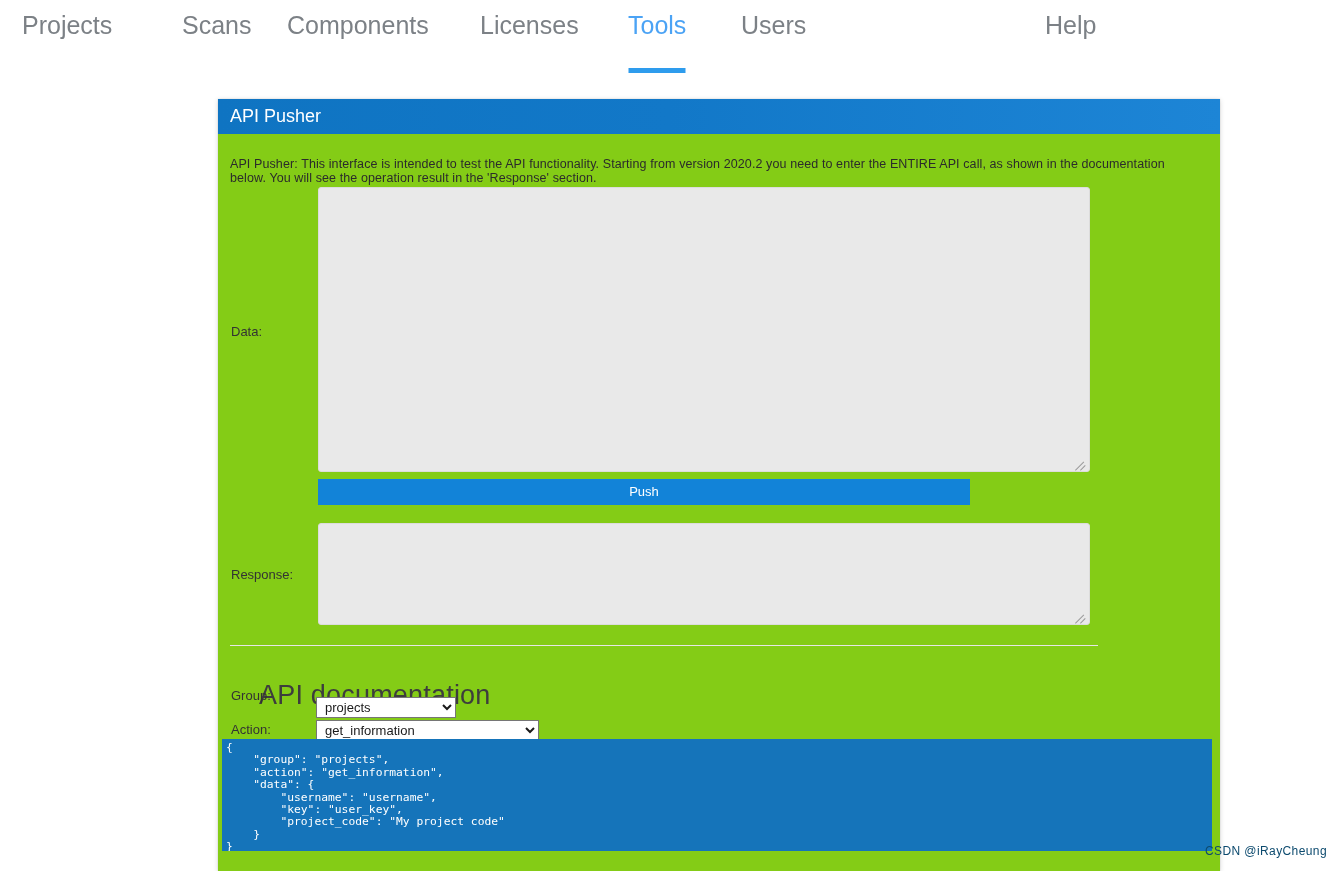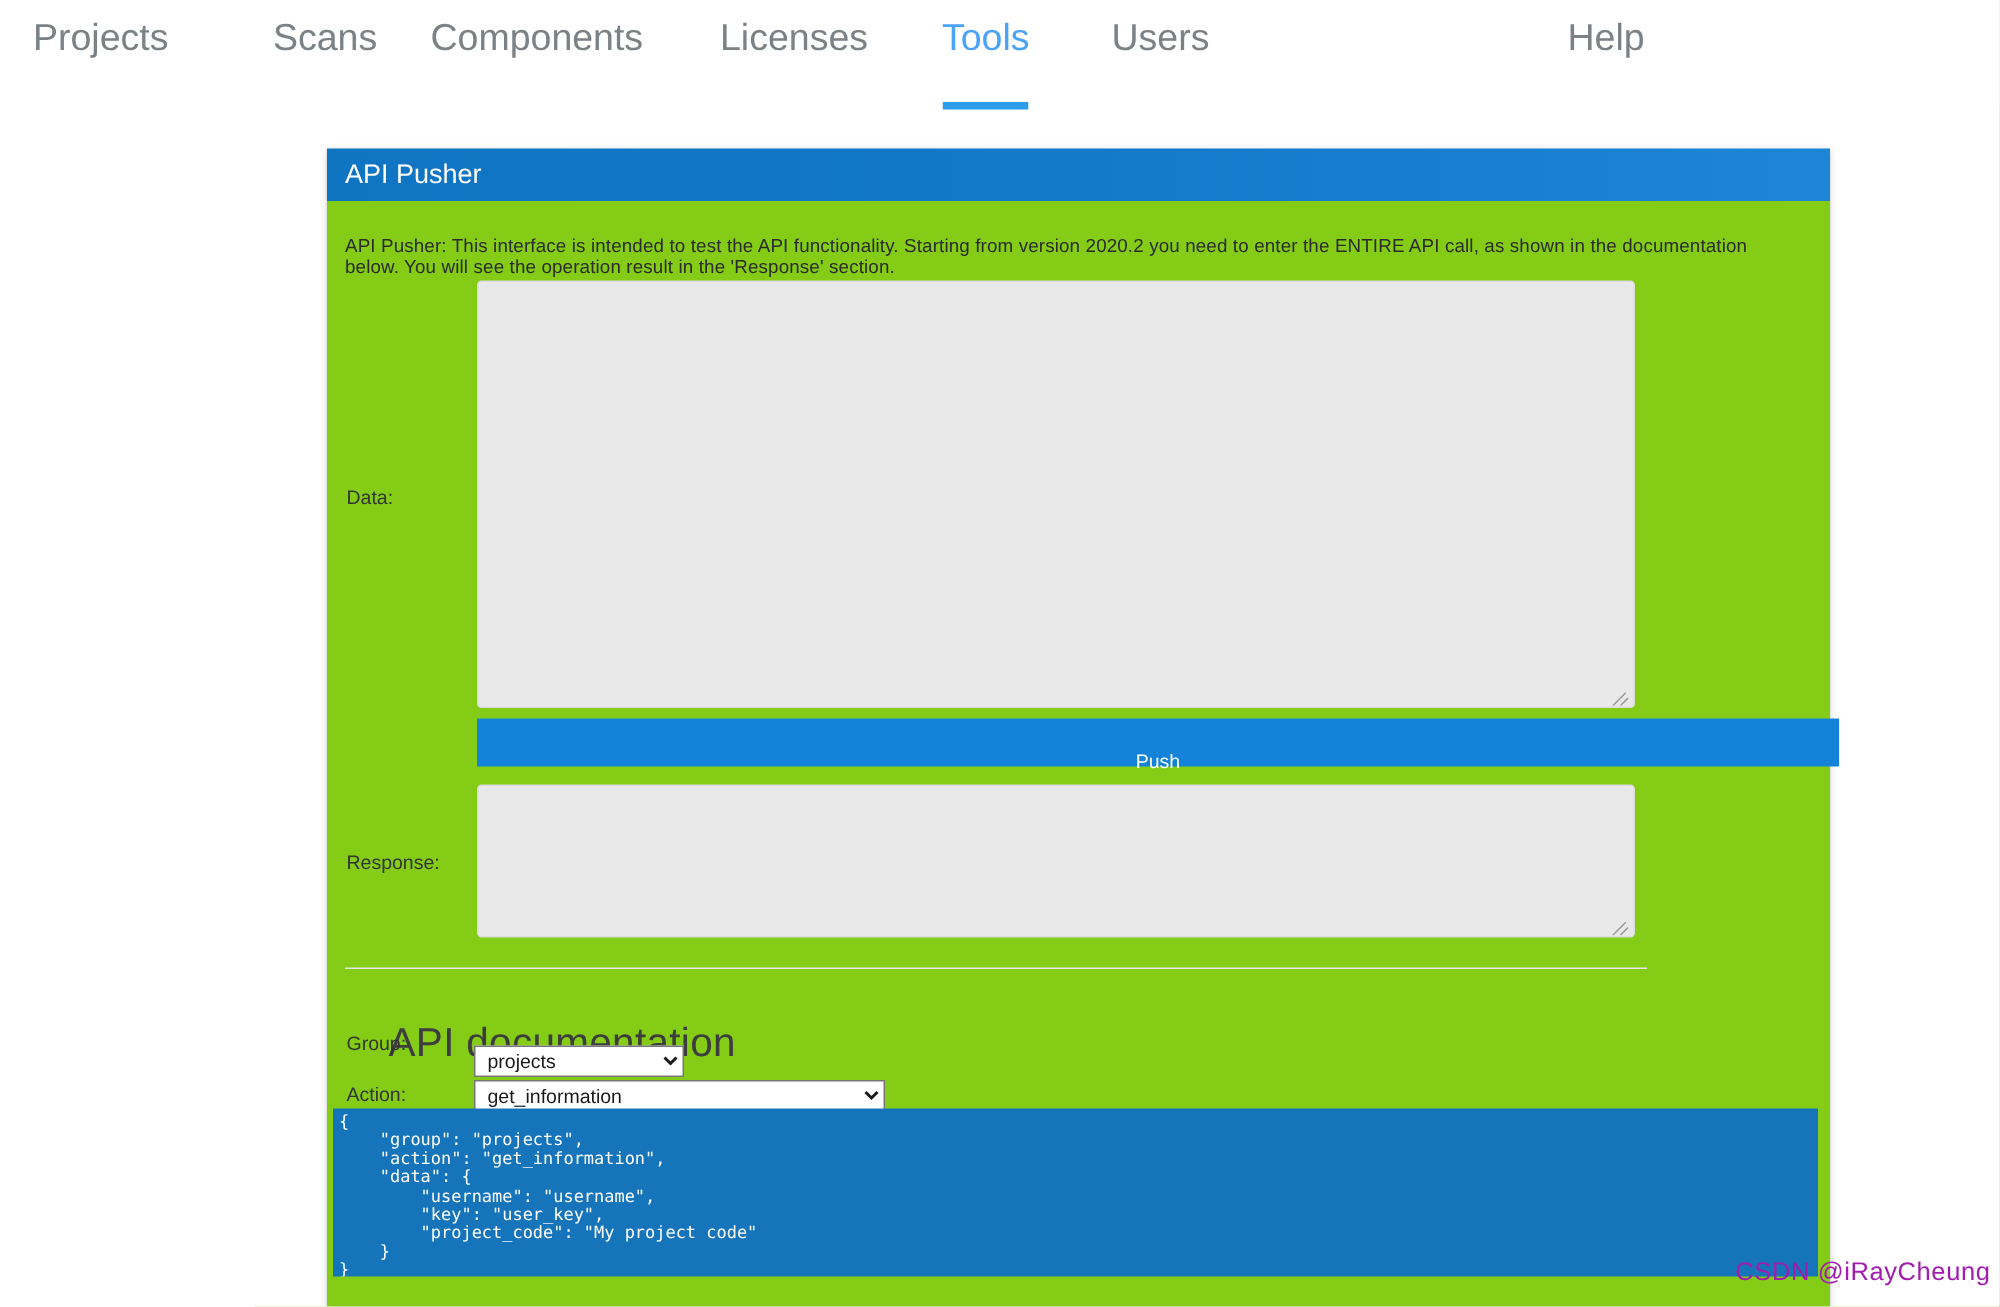--- a/index.html
+++ b/index.html
@@ -157,29 +157,29 @@
     left: 5px; top: 11px;
     transform: rotate(-45deg);
   }
   .grip-data     { left: 857px; top: 325px; }
   .grip-response { left: 857px; top: 478px; }
 
   .push-btn {
     position: absolute;
     left: 100px;
     top: 345px;
-    width: 908px;
+    width: 652px;
     height: 26px;
     background: #1283d8;
     border: none;
     color: #ffffff;
     font-family: "Liberation Sans", sans-serif;
     font-size: 13px;
     cursor: pointer;
-    padding: 16px;
+    padding: 0;
     line-height: 26px;
   }
 
   
   .divider {
     position: absolute;
     left: 12px;
     top: 511px;
     width: 868px;
     height: 1px;
@@ -206,21 +206,21 @@
     border-radius: 0;
     font-family: "Liberation Sans", sans-serif;
     font-size: 13px;
     color: #1a1a1a;
     height: 21px;
     padding: 0 4px;
     outline: none;
     cursor: pointer;
   }
   .sel-group  { top: 563px; width: 140px; }
-  .sel-action { top: 586px; width: 274px; }
+  .sel-action { top: 586px; width: 223px; }
 
   
   .code-block {
     position: absolute;
     left: 4px;
     top: 605px;
     width: 990px;
     height: 112px;
     background: #1574ba;
     color: #ffffff;
@@ -231,22 +231,22 @@
     margin: 0;
     white-space: pre;
     overflow: hidden;
   }
 
   
   .watermark {
     position: absolute;
     right: 6px;
     bottom: 13px;
-    font-size: 17px;
-    color: #a21caf;
+    font-size: 12px;
+    color: #0c4a6e;
     letter-spacing: 0.4px;
     white-space: nowrap;
   }
 </style>
 </head>
 <body>
 
 <div id="root">
 
   <nav class="navbar">

